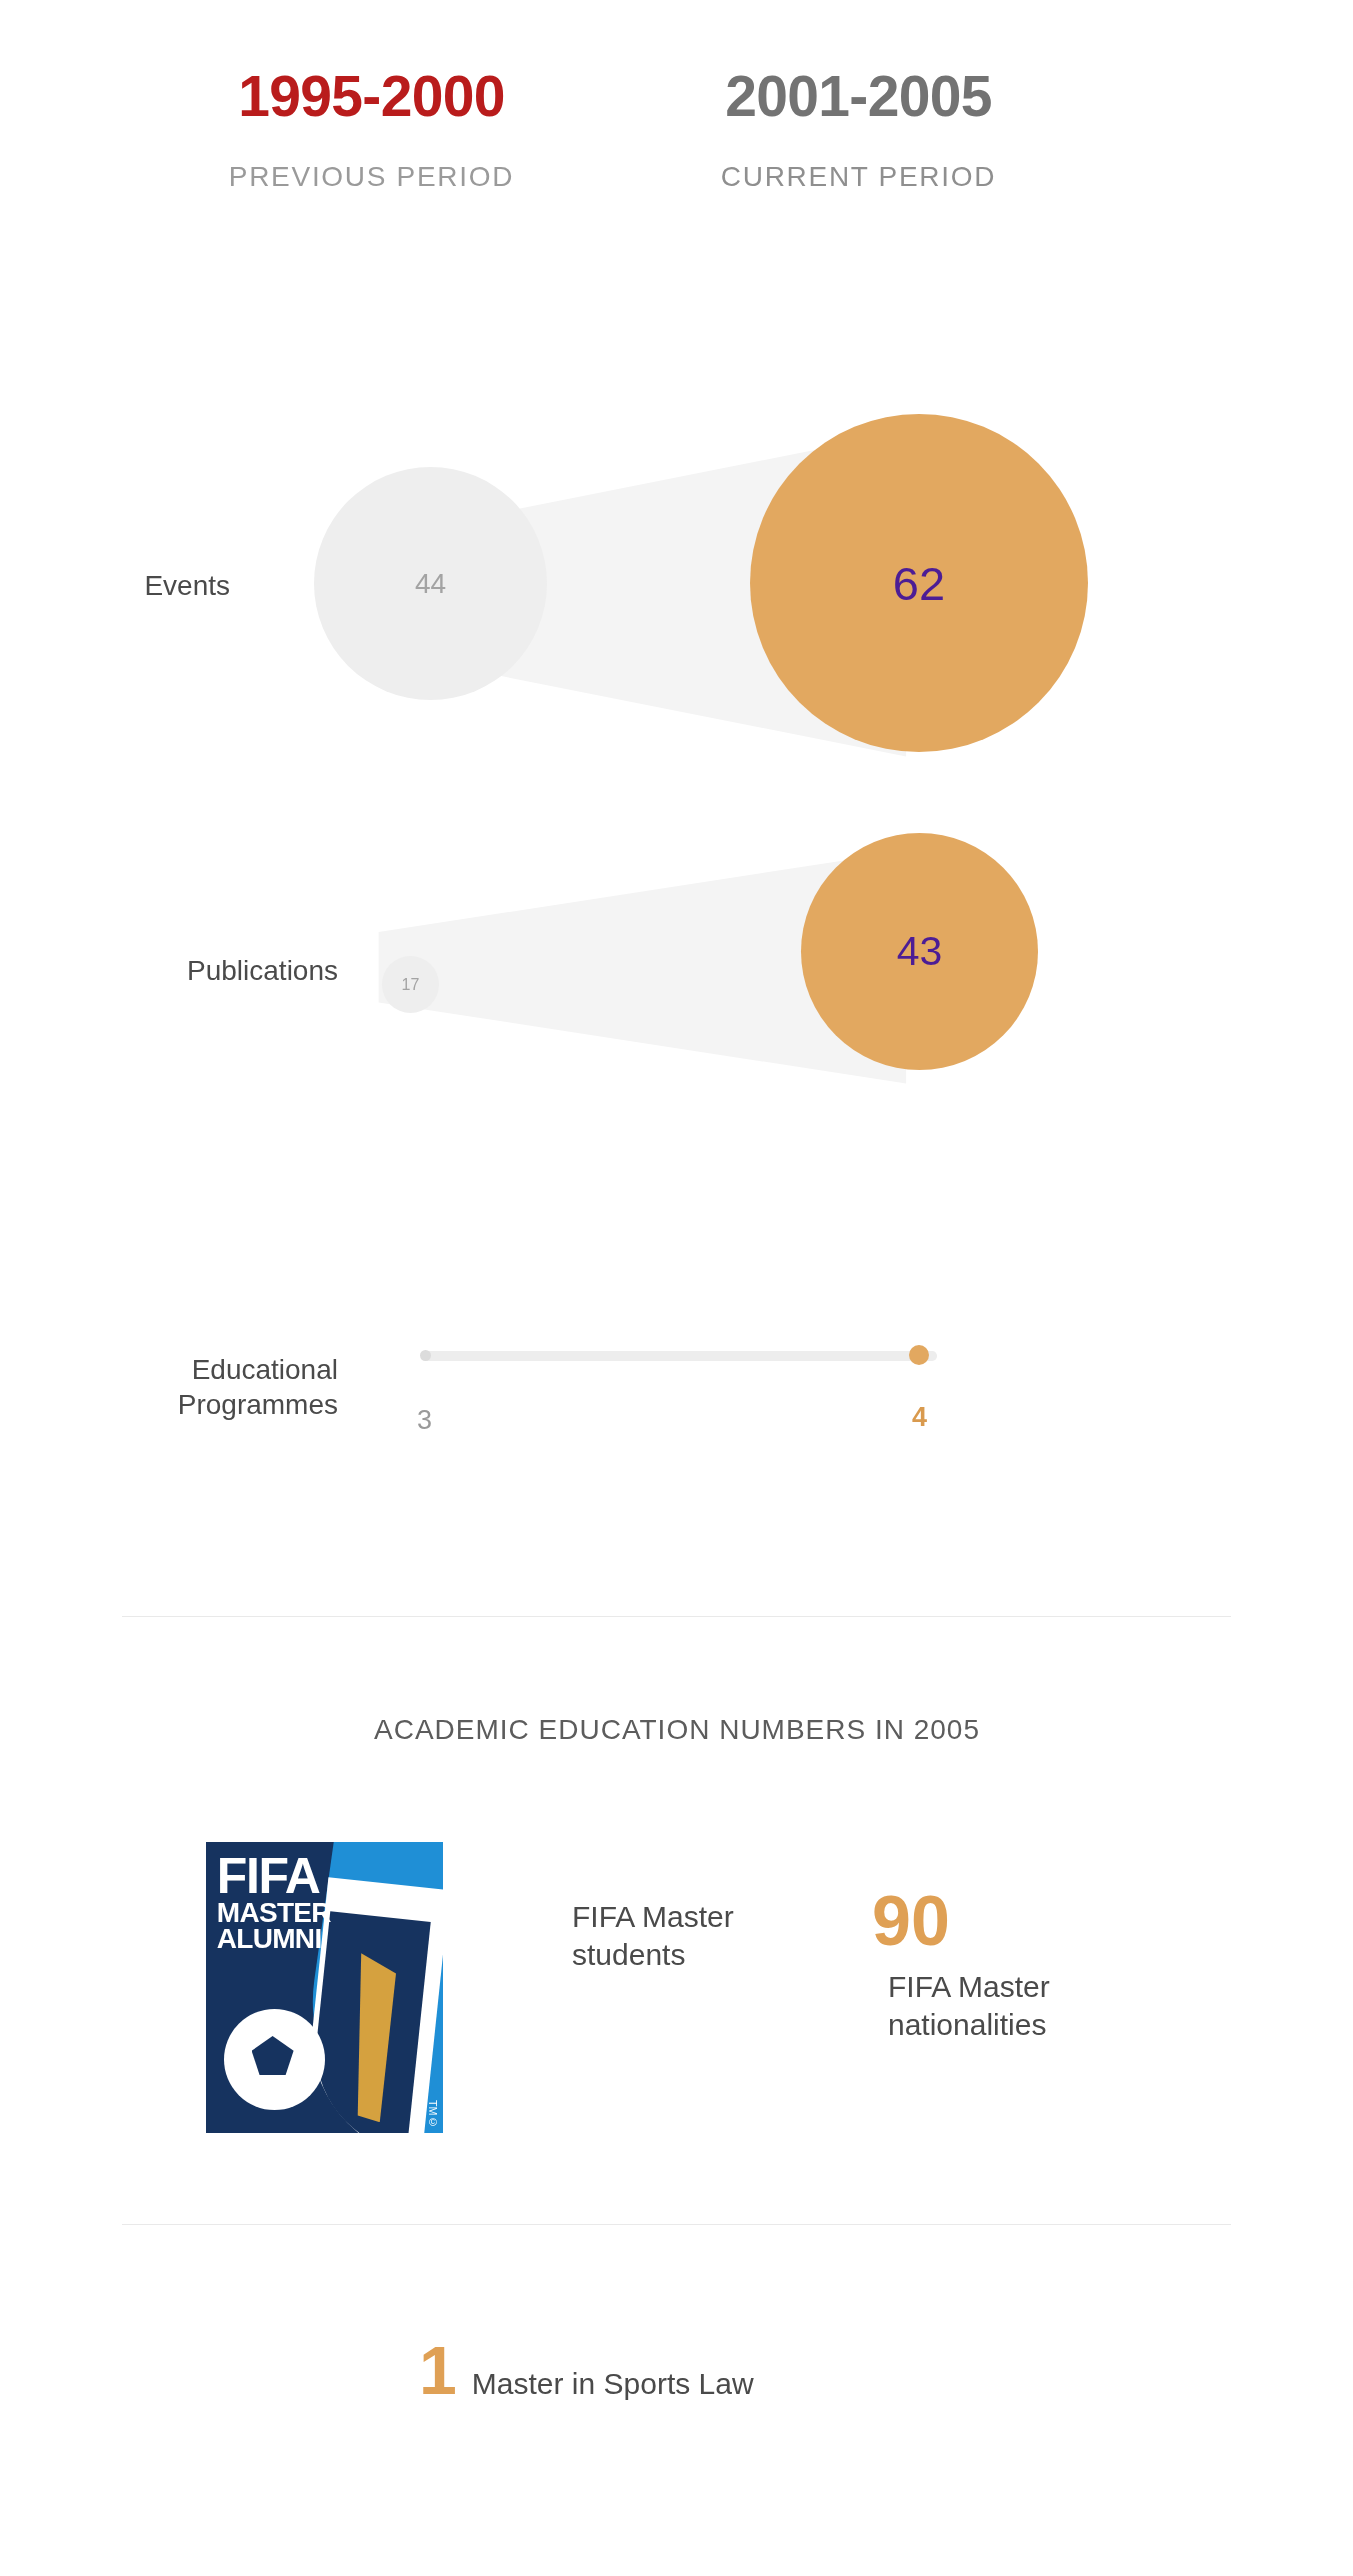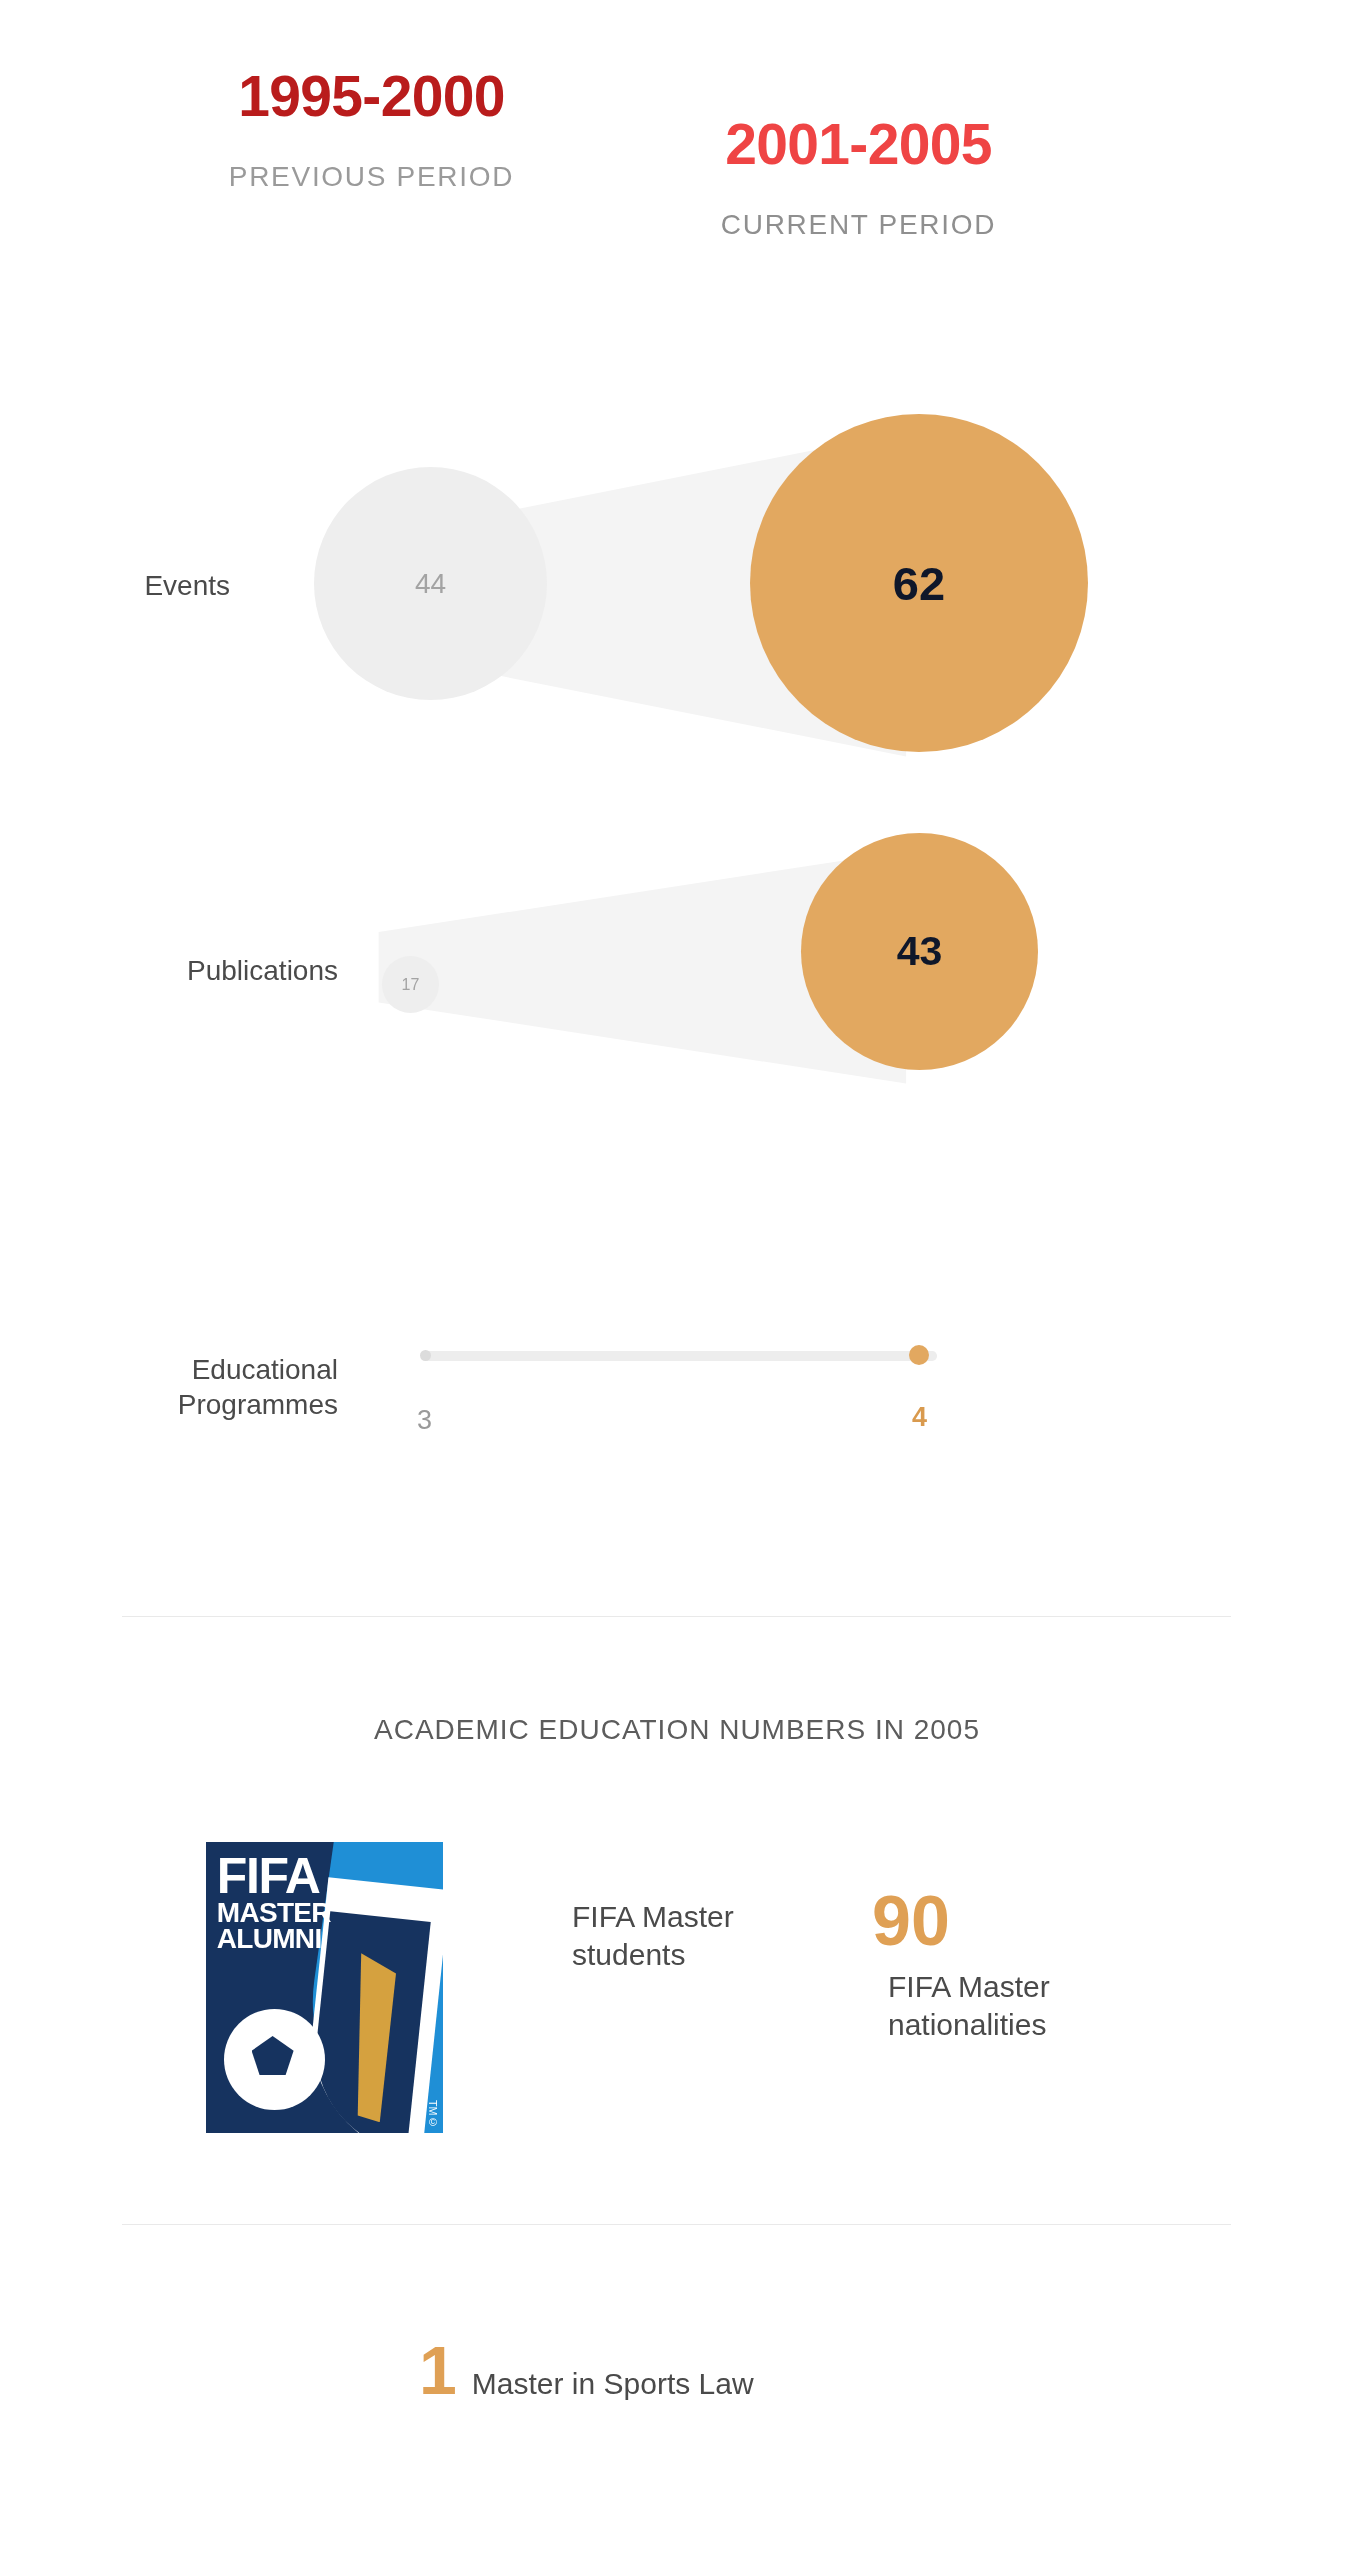--- a/index.html
+++ b/index.html
@@ -45,21 +45,21 @@
     font-size: 28px;
     letter-spacing: 1.7px;
     margin-top: 38px;
     line-height: 1;
   }
   .period-prev { left: 162px; width: 419px; }
   .period-prev .years { color: #b91c1c; }
   .period-prev .caption { color: #9a9a9a; }
 
   .period-curr { left: 649px; width: 419px; }
-  .period-curr .years { color: #ef4444; margin-top: 48px; }
+  .period-curr .years { color: #737373; }
   .period-curr .caption { color: #8f8f8f; }
 
   
   .row-label {
     position: absolute;
     font-size: 28px;
     color: #4a4a4a;
     text-align: right;
     line-height: 1.25;
   }
@@ -78,22 +78,22 @@
   }
   .bubble-prev {
     background: #eeeeee;
     color: #a3a3a3;
   }
   .bubble-curr {
     background: #e0a köp;
   }
   .bubble-curr {
     background: #e2a860;
-    color: #0f172a;
-    font-weight: bold;
+    color: #4c1d95;
+    font-weight: normal;
   }
 
   
   .slider-track {
     position: absolute;
     height: 9.5px;
     border-radius: 4.7px;
     background: #ededed;
   }
   .slider-dot-prev {

